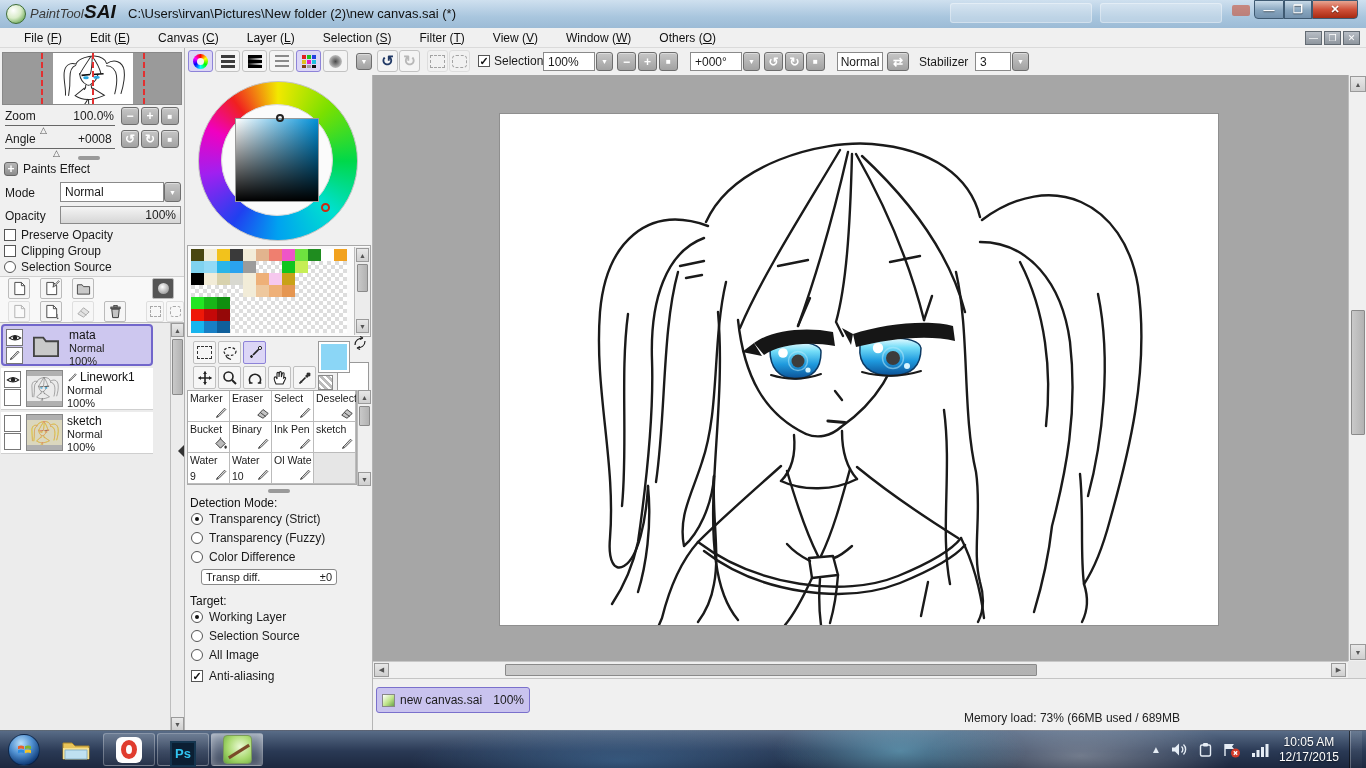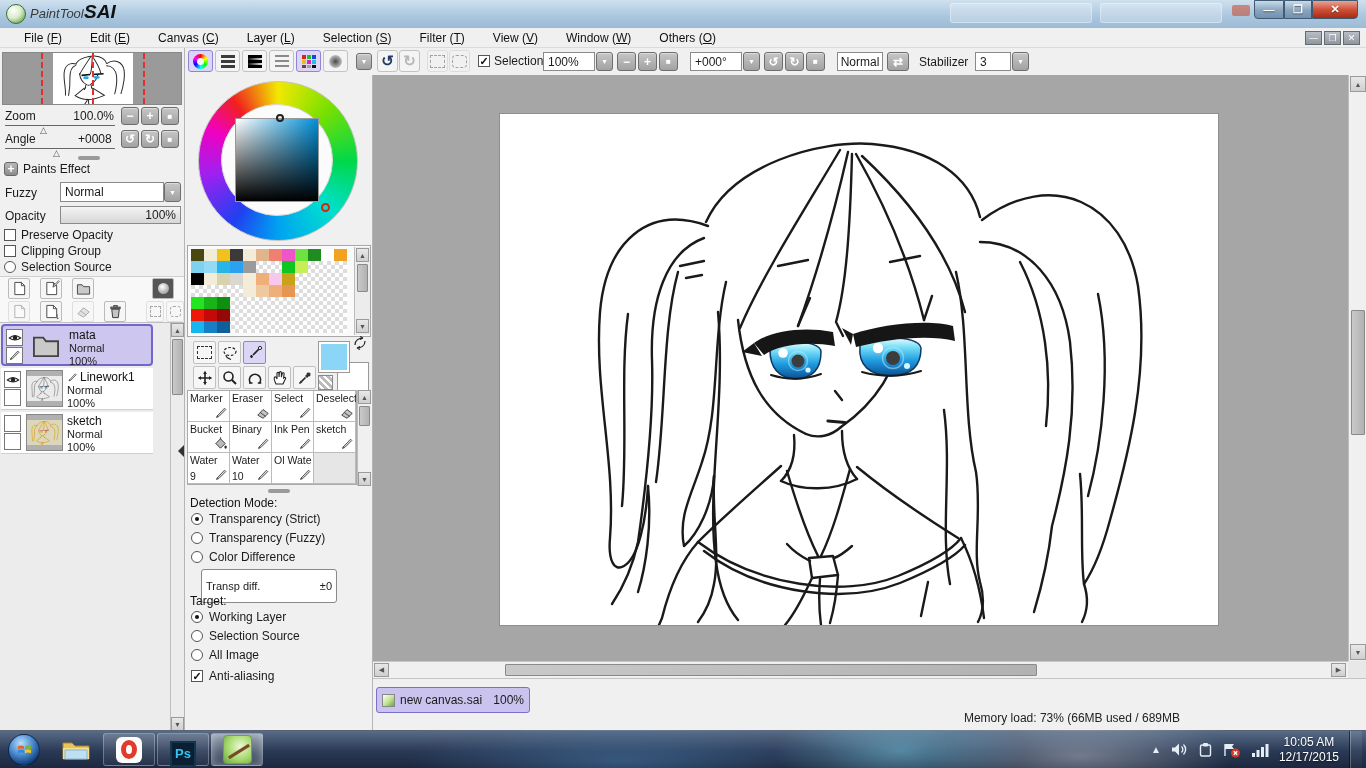--- a/index.html
+++ b/index.html
@@ -241,20 +241,21 @@
 
 <div id="app">
 
   <div id="titlebar" class="abs">
     <div class="abs ghost" style="left:950px;top:3px;width:140px;height:18px;"></div>
     <div class="abs ghost" style="left:1100px;top:3px;width:120px;height:18px;"></div>
     <div class="abs" style="left:1232px;top:5px;width:18px;height:11px;background:rgba(200,70,40,.55);border-radius:2px;"></div>
     <div class="abs logo-orb"></div>
     <span class="abs logo-pt txt">PaintTool</span>
     <span class="abs logo-sai txt">SAI</span>
+    <span class="abs txt" id="title-path">C:\Users\irvan\Pictures\New folder (2)\new canvas.sai (*)</span>
     <div class="abs winbtn min" style="left:1254px;width:30px;">
         <span>—</span>
       </div>
     <div class="abs winbtn" style="left:1284px;width:28px;">
         <span>❐</span>
       </div>
     <div class="abs winbtn close" style="left:1312px;width:46px;">
         <span>✕</span>
       </div>
   </div>
@@ -415,21 +416,21 @@
       </div>
     <div class="abs gbtn" style="left:161px;top:82px;width:18px;height:18px;font-size:8px;">
         <span>■</span>
       </div>
 
     <div class="abs dash-handle" style="left:78px;top:108px;"></div>
 
     <div class="abs plusbtn" style="left:4px;top:114px;">+</div>
     <span class="abs txt" style="left:23px;top:114px;">Paints Effect</span>
 
-    <span class="abs txt" style="left:5px;top:138px;">Fuzzy</span>
+    <span class="abs txt" style="left:5px;top:138px;">Mode</span>
     <div class="abs fld" style="left:60px;top:134px;width:104px;height:20px;">
         <span>Normal</span>
       </div>
     <div class="abs gbtn" style="left:164px;top:134px;width:17px;height:20px;font-size:7px;">
         <span>▼</span>
       </div>
 
     <span class="abs txt" style="left:5px;top:161px;">Opacity</span>
     <div class="abs opacitybar" style="left:60px;top:158px;width:121px;height:18px;">
         <span>100%</span>
@@ -818,21 +819,21 @@
         <span>Transparency (Strict)</span>
       </div>
     <div class="abs radrow" style="left:6px;top:456px;">
         <span class="radio"></span>
         <span>Transparency (Fuzzy)</span>
       </div>
     <div class="abs radrow" style="left:6px;top:475px;">
         <span class="radio"></span>
         <span>Color Difference</span>
       </div>
-    <div class="abs fld" style="left:16px;top:494px;width:136px;height:34px;border-radius:3px;font-size:11px;justify-content:space-between;">
+    <div class="abs fld" style="left:16px;top:494px;width:136px;height:16px;border-radius:3px;font-size:11px;justify-content:space-between;">
       <span>Transp diff.</span>
       <span>±0</span>
     </div>
 
     <span class="abs secttitle txt" style="left:5px;top:519px;">Target:</span>
     <div class="abs radrow" style="left:6px;top:535px;">
         <span class="radio on"></span>
         <span>Working Layer</span>
       </div>
     <div class="abs radrow" style="left:6px;top:554px;">

